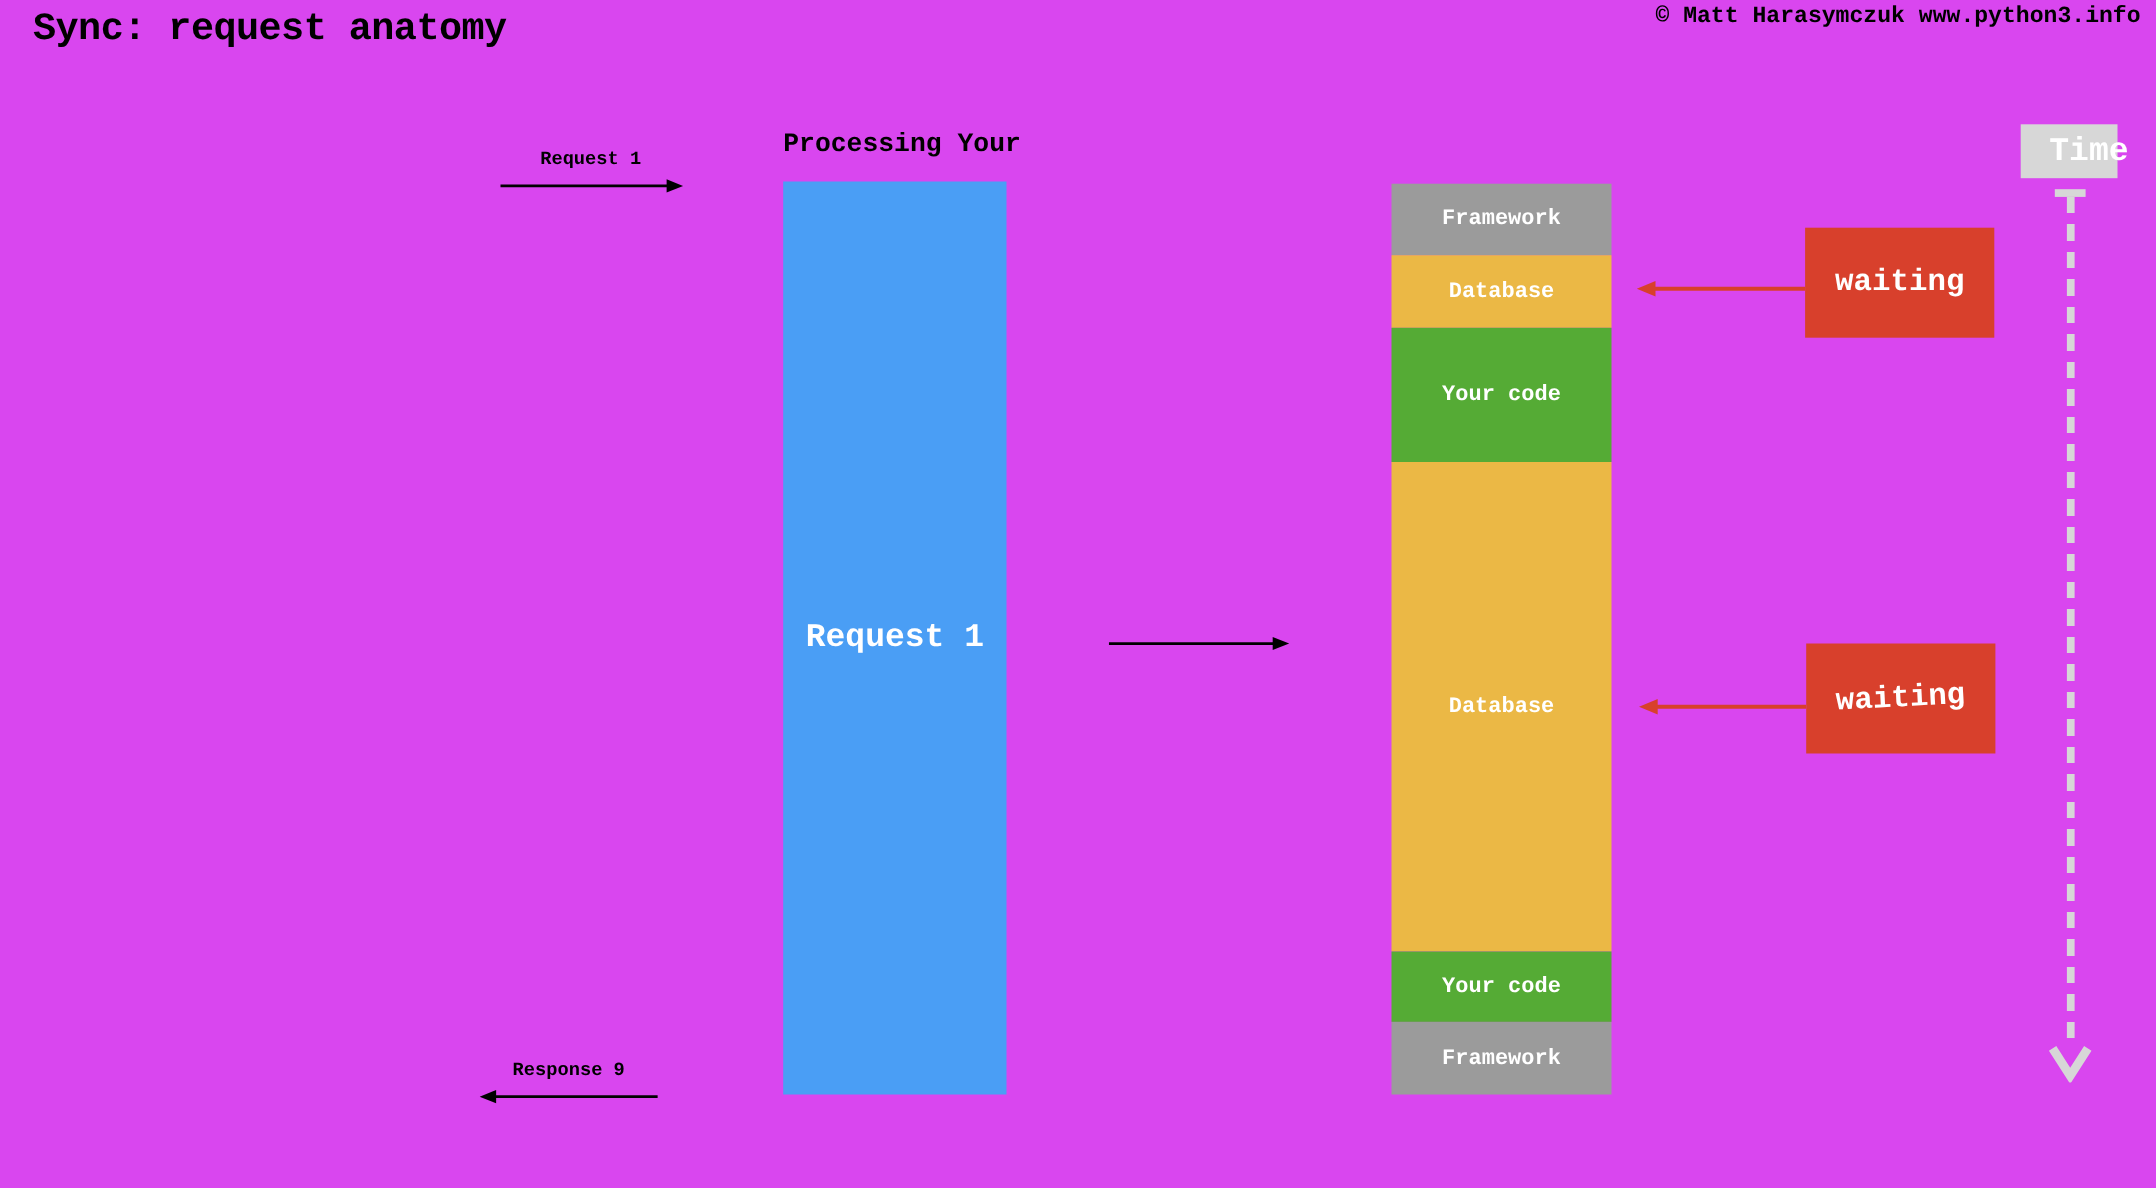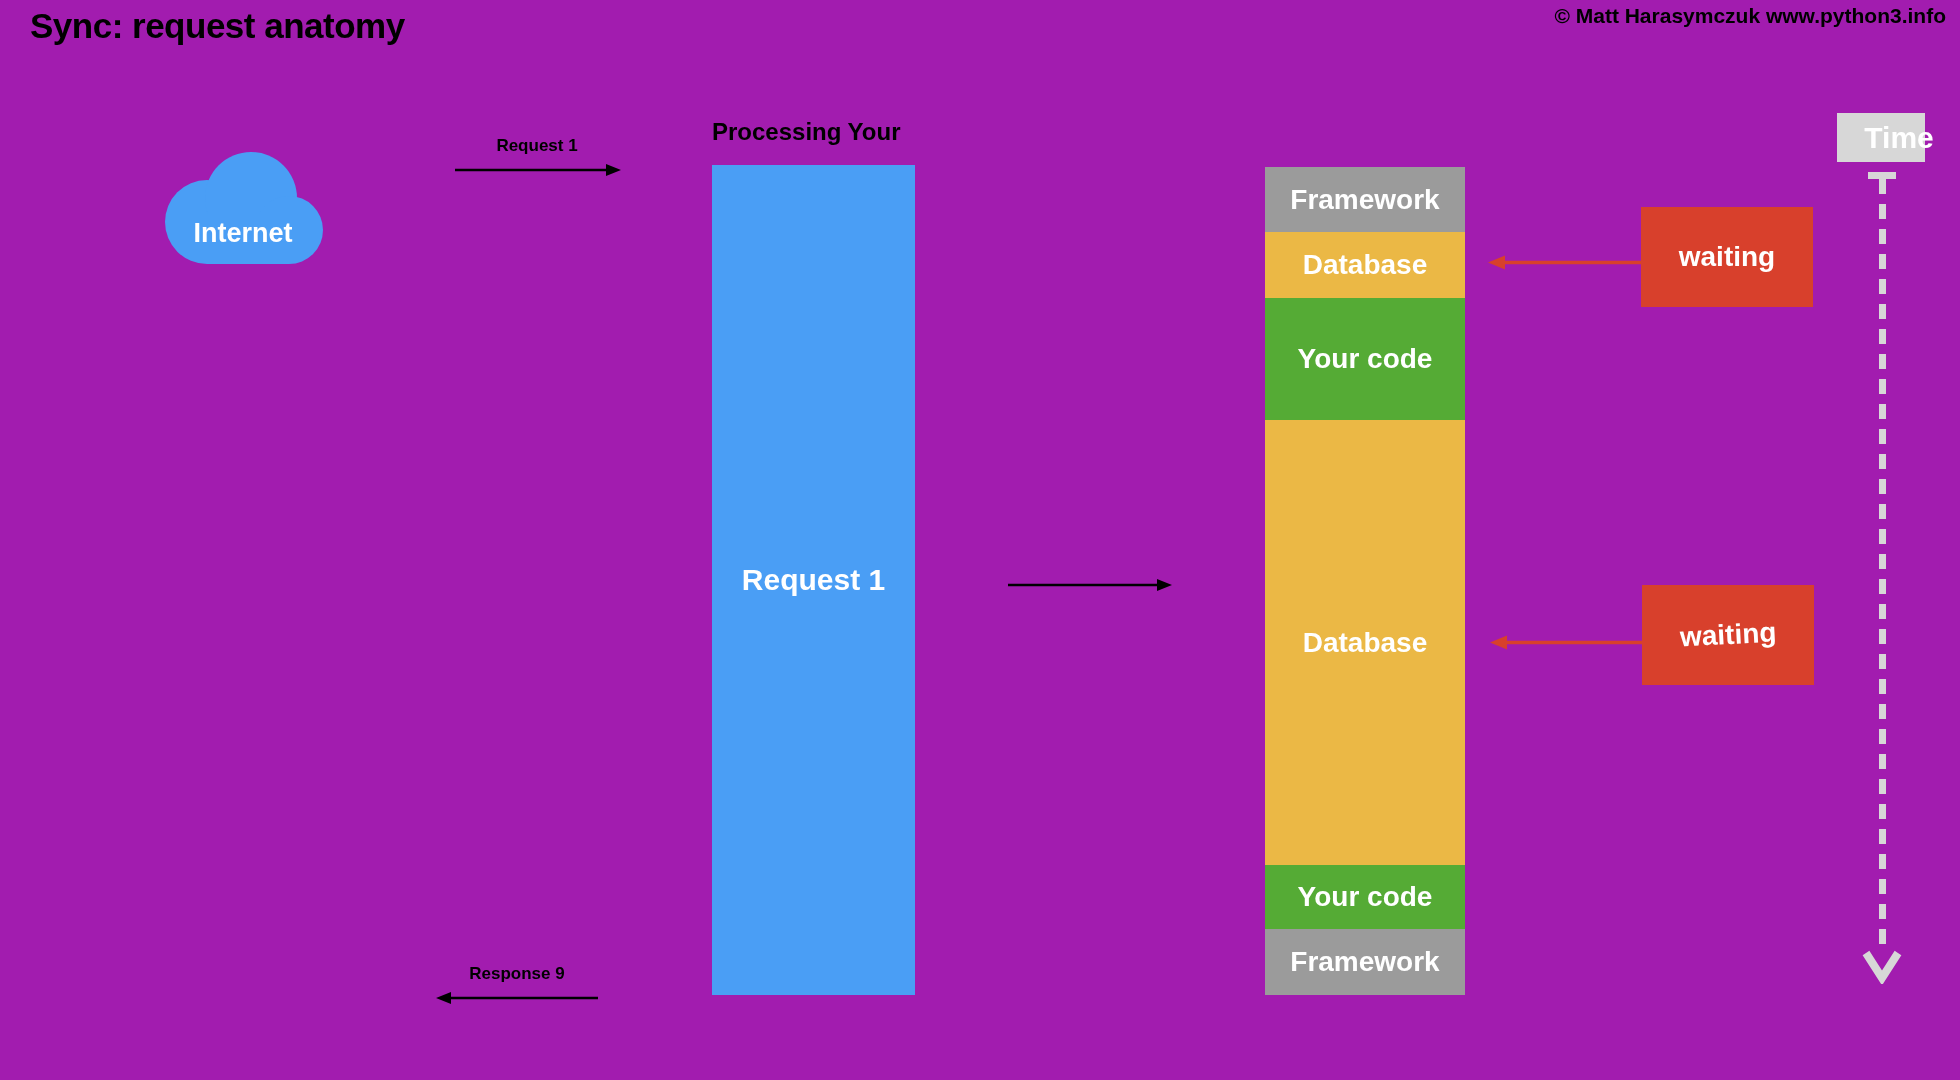--- a/index.html
+++ b/index.html
@@ -1,19 +1,19 @@
 <!DOCTYPE html>
 <html><head>
 <meta charset="utf-8">
 <style>
   * { margin:0; padding:0; box-sizing:border-box; }
   html,body { width:1960px; height:1080px; background:#fff; overflow:hidden; }
   #canvas {
-    position:relative; width:1960px; height:1080px; background:#a21caf;
-    font-family:Liberation Sans, sans-serif; color:#000;
+    position:relative; width:1960px; height:1080px; background:#d946ef;
+    font-family:Liberation Mono, monospace; color:#000;
   }
   .abs { position:absolute; }
 
   .slide-title { left:30px; top:6px; font-size:35px; font-weight:bold; letter-spacing:-0.5px; }
   .copyright  { right:14px; top:4px; font-size:21px; font-weight:bold; }
 
   
   .cloud { left:163px; top:152px; width:160px; height:112px; }
   .cloud svg { display:block; width:160px; height:112px; }
   .cloud-label {
@@ -33,21 +33,21 @@
     display:flex; align-items:center; justify-content:center;
     color:#fff; font-size:30px; font-weight:bold;
   }
 
   .arrow-mid { left:1008px; top:577px; }
 
   
   .stack { left:1265px; top:167px; width:200px; display:flex; flex-direction:column; }
   .seg {
     display:flex; align-items:center; justify-content:center;
-    color:#fff; font-size:28px; font-weight:bold;
+    color:#fff; font-size:20px; font-weight:bold;
   }
 
   
   .waiting-box {
     width:172px; height:100px; display:flex; align-items:center; justify-content:center;
     color:#fff; font-size:28px; font-weight:bold;
   }
   .waiting-top    { left:1641px; top:207px; }
   .waiting-bottom { left:1642px; top:585px; }
   .waiting-bottom span { transform:rotate(-3deg); }
@@ -69,29 +69,20 @@
   .time-chevron { left:1862px; top:950px; }
 </style>
 </head>
 <body>
 
 <div id="canvas">
 
   <div class="abs slide-title">Sync: request anatomy</div>
   <div class="abs copyright">© Matt Harasymczuk www.python3.info</div>
 
-  <div class="abs cloud" style="color: rgb(74, 158, 245);">
-    <svg viewBox="0 0 160 112" aria-hidden="true">
-      <circle cx="44" cy="70" r="42" fill="currentColor"></circle>
-      <circle cx="88" cy="46" r="46" fill="currentColor"></circle>
-      <circle cx="126" cy="78" r="34" fill="currentColor"></circle>
-      <rect x="44" y="62" width="82" height="50" fill="currentColor"></rect>
-    </svg>
-    <div class="cloud-label">Internet</div>
-  </div>
 
   <div class="abs h-arrow" style="left:452px; top:136px; width:170px;">
     <div class="lbl">Request 1</div>
     <svg width="168" height="16" aria-hidden="true">
       <line x1="2" y1="8" x2="154" y2="8" stroke="#000" stroke-width="2.5"></line>
       <polygon points="153,2 168,8 153,14" fill="#000"></polygon>
     </svg>
   </div>
 
   <div class="abs heading-processing">Processing Your</div>

